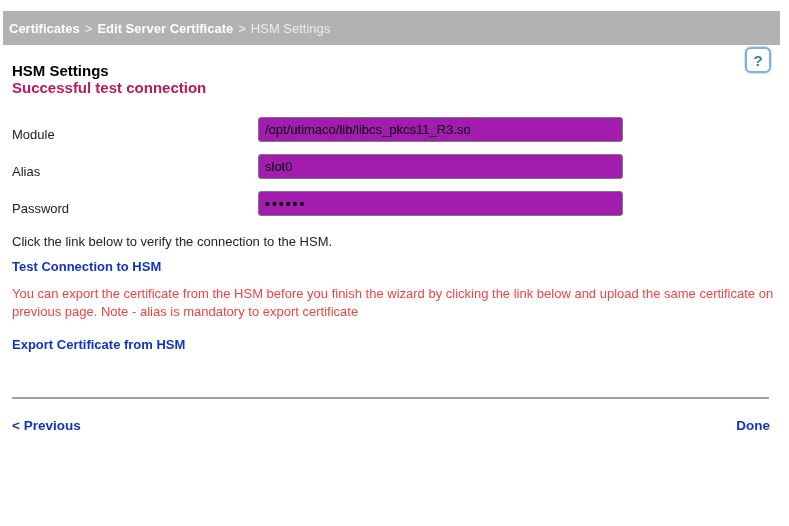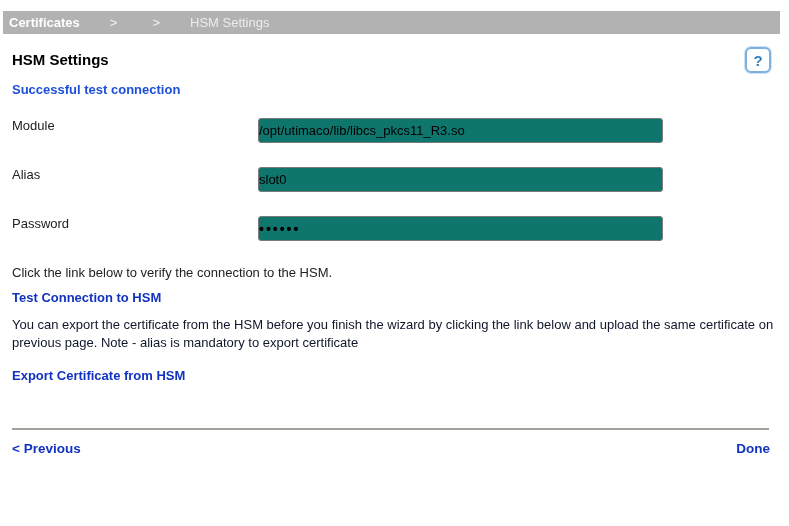--- a/index.html
+++ b/index.html
@@ -8,27 +8,26 @@
     background: #ffffff;
     font-family: "Liberation Sans", "DejaVu Sans", sans-serif;
     font-size: 13px;
     color: #222222;
     overflow: hidden;
     position: relative;
   }
   
   .crumb-bar {
     margin: 11px 9px 0 3px;
-    height: 23px;
+    height: 34px;
     background: #b2b2b2;
     display: flex;
     align-items: center;
     padding-left: 6px;
     white-space: nowrap;
-    gap: 25px;
   }
   .crumb-link { color: #ffffff; font-weight: 700; cursor: pointer; }
   .crumb-sep  { color: #f2f2f2; font-weight: 400; margin: 0 5px; }
   .crumb-current { color: #ececec; font-weight: 400; }
 
   .content { padding: 0 12px; position: relative; }
 
   .page-title {
     margin-top: 17px;
     font-size: 15px;
@@ -43,90 +42,90 @@
     border-radius: 6px;
     box-shadow: 0 0 0 1px #cfe3f5;
     background: #ffffff;
     color: #2e7fc1;
     font-weight: 700;
     font-size: 15px;
     display: flex; align-items: center; justify-content: center;
     cursor: pointer;
   }
   .status-ok {
-    margin-top: 14px;
     font-weight: 700;
-    color: #1d4ed8;
-    font-size: 13px;
+    color: #be185d;
+    font-size: 15px;
   }
   .desc { margin-top: 33px; color: #222; }
 
   .form { margin-top: 21px; }
   .form-row {
     display: flex;
-    align-items: flex-start;
+    align-items: flex-end;
     height: 25px;
-    margin-bottom: 24px;
+    margin-bottom: 12px;
   }
   .form-label { width: 246px; color: #222; }
   .text-input {
-    width: 405px; height: 25px;
+    width: 365px; height: 25px;
     border: 1px solid #7a7a7a;
     border-radius: 3px;
-    padding: 2px 0;
+    padding: 2px 6px;
     font-family: "Liberation Sans", "DejaVu Sans", sans-serif;
     font-size: 13px;
     color: #000;
-    background: #0f766e;
+    background: #a21caf;
     outline: none;
   }
   .password-input { font-weight: 700; font-size: 14px; letter-spacing: 2px; }
 
   .hint { margin-top: 18px; color: #222; }
   a.action-link {
     display: inline-block;
     color: #1233c0;
     font-weight: 700;
     text-decoration: none;
     cursor: pointer;
   }
   .test-link { margin-top: 10px; text-decoration: underline; }
   .para {
     margin-top: 11px;
     max-width: 764px;
     line-height: 18px;
-    color: #0f172a;
+    color: #ef4444;
   }
   .export-link { margin-top: 16px; }
 
   .divider {
     margin: 45px 8px 0 0;
     border-top: 2px solid #a3a29a;
   }
   .footer {
-    margin-top: 11px;
+    margin-top: 19px;
     display: flex;
     justify-content: space-between;
     align-items: center;
     padding-right: 7px;
   }
   .nav-link {
     color: #1233c0;
     font-weight: 700;
     font-size: 13.5px;
     cursor: pointer;
     text-decoration: none;
   }
 </style>
 </head>
 <body>
 
 <div class="crumb-bar">
   <span class="crumb-link">Certificates</span>
   <span class="crumb-sep">&gt;</span>
+  <span class="crumb-link">Edit Server Certificate</span>
   <span class="crumb-sep">&gt;</span>
   <span class="crumb-current">HSM Settings</span>
 </div>
 
 <div class="content">
 
   <div class="page-title">HSM Settings</div>
 
   <div class="status-ok">Successful test connection</div>
 

